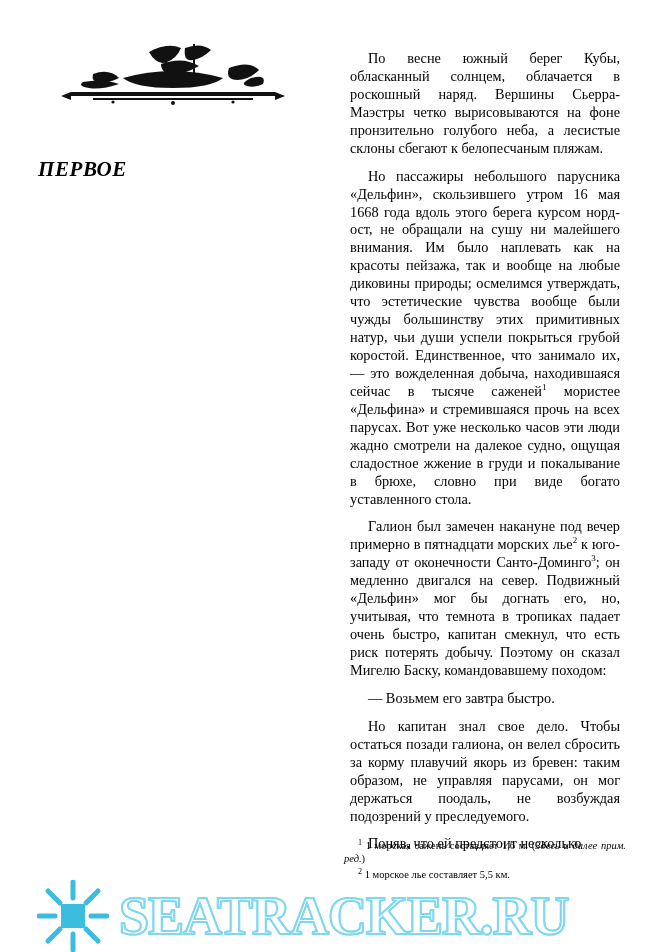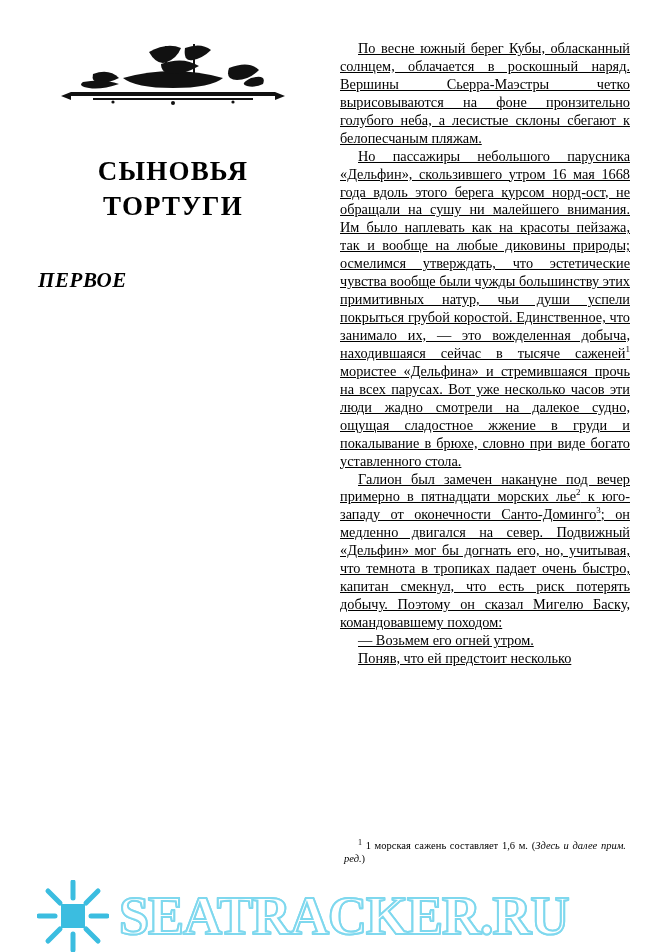--- a/index.html
+++ b/index.html
@@ -54,27 +54,26 @@
   }
 
   
   .right-col {
     position: absolute;
     left: 340px;
     top: 40px;
     width: 290px;
   }
   .body-text p {
-    margin: 0;
+    margin: 10px;
     text-align: justify;
     text-indent: 18px;
     font-size: 14.3px;
     line-height: 1.255;
     hyphens: auto;
-    text-decoration: underline;
   }
   .body-text p.dialog {
     text-indent: 18px;
   }
   sup {
     font-size: 9px;
     vertical-align: super;
     line-height: 0;
   }
 
@@ -171,42 +170,43 @@
         <path d="M18 58 l-10 4 l10 4 z"></path>
         <path d="M222 58 l10 4 l-10 4 z"></path>
         <rect x="40" y="64" width="160" height="2"></rect>
 
         <circle cx="60" cy="68" r="1.6"></circle>
         <circle cx="120" cy="69" r="2"></circle>
         <circle cx="180" cy="68" r="1.6"></circle>
       </g>
     </svg>
 
-    <div class="chapter-title">
-      <div>СЫНОВЬЯ</div>
-      <div>ТОРТУГИ</div>
-    </div>
 
     <div class="chapter-subtitle">
       <div>ПЕРВОЕ</div>
     </div>
   </div>
 
   <div class="right-col body-text">
     <p>По весне южный берег Кубы, обласканный солнцем, облачается в роскошный наряд. Вершины Сьерра-Маэстры четко вырисовываются на фоне пронзительно голубого неба, а лесистые склоны сбегают к белопесчаным пляжам.</p>
     <p>Но пассажиры небольшого парусника «Дельфин», скользившего утром 16 мая 1668 года вдоль этого берега курсом норд-ост, не обращали на сушу ни малейшего внимания. Им было наплевать как на красоты пейзажа, так и вообще на любые диковины природы; осмелимся утверждать, что эстетические чувства вообще были чужды большинству этих примитивных натур, чьи души успели покрыться грубой коростой. Единственное, что занимало их, — это вожделенная добыча, находившаяся сейчас в тысяче саженей<sup>1</sup> мористее «Дельфина» и стремившаяся прочь на всех парусах. Вот уже несколько часов эти люди жадно смотрели на далекое судно, ощущая сладостное жжение в груди и покалывание в брюхе, словно при виде богато уставленного стола.</p>
     <p>Галион был замечен накануне под вечер примерно в пятнадцати морских лье<sup>2</sup> к юго-западу от оконечности Санто-Доминго<sup>3</sup>; он медленно двигался на север. Подвижный «Дельфин» мог бы догнать его, но, учитывая, что темнота в тропиках падает очень быстро, капитан смекнул, что есть риск потерять добычу. Поэтому он сказал Мигелю Баску, командовавшему походом:</p>
-    <p class="dialog">— Возьмем его огней утром.</p>
+    <p class="dialog">— Возьмем его завтра быстро.</p>
+    <p>Но капитан знал свое дело. Чтобы остаться позади галиона, он велел сбросить за корму плавучий якорь из бревен: таким образом, не управляя парусами, он мог держаться поодаль, не возбуждая подозрений у преследуемого.</p>
     <p>Поняв, что ей предстоит несколько</p>
   </div>
 
   <div class="footnotes">
     <p class="fn">
       <span class="fnmark">1</span>
       <span>1 морская сажень составляет 1,6 м. (</span><i>Здесь и далее прим. ред.</i><span>)</span>
+    </p>
+    <p class="fn">
+      <span class="fnmark">2</span>
+      <span>1 морское лье составляет 5,5 км.</span>
     </p>
   </div>
 
   <div class="page-number">9</div>
 
   <div class="watermark">
     <svg class="wm-sun" viewBox="0 0 72 72">
       <g stroke="#3bbde0" stroke-width="5" stroke-linecap="round">
         <line x1="36" y1="2" x2="36" y2="18"></line>
         <line x1="36" y1="54" x2="36" y2="70"></line>

